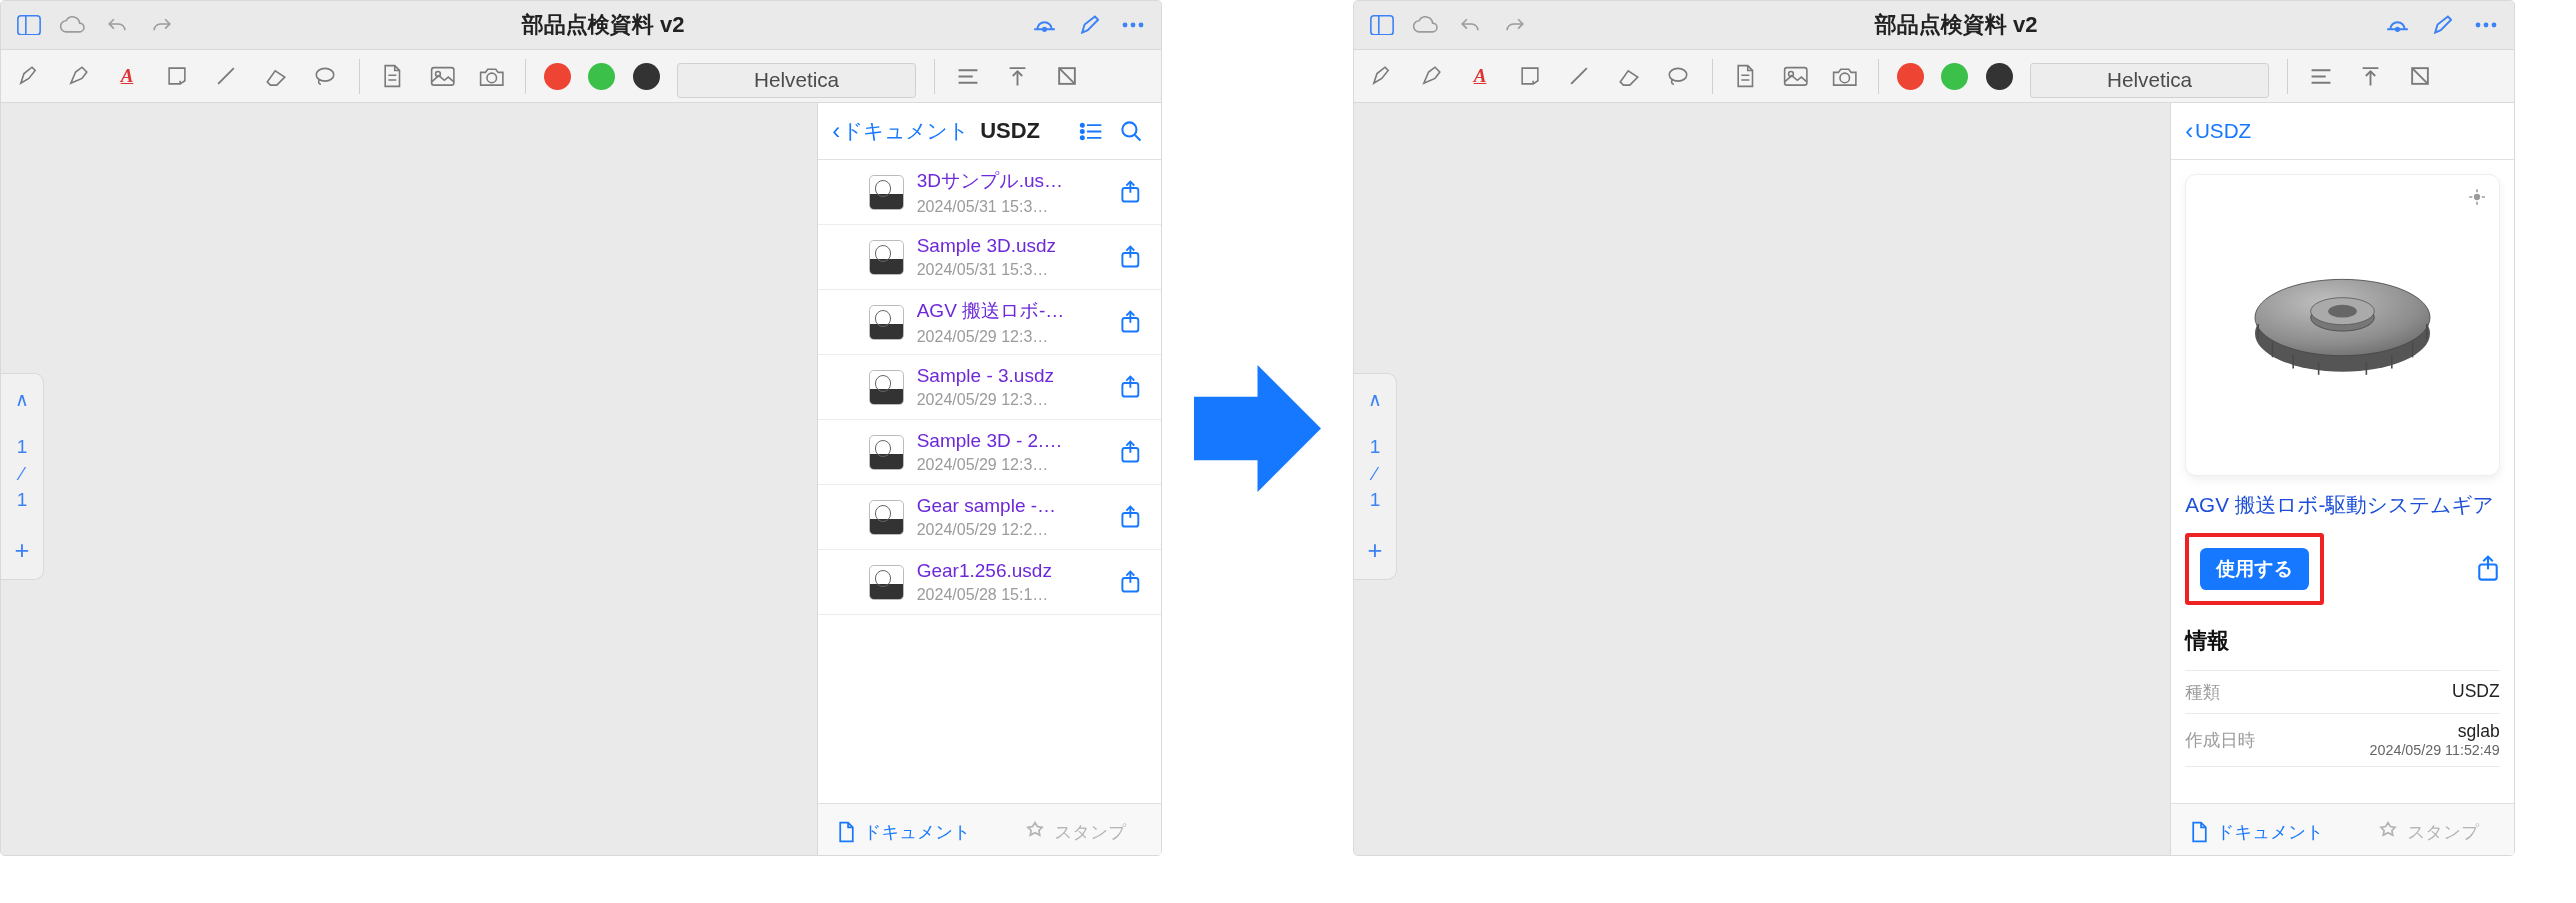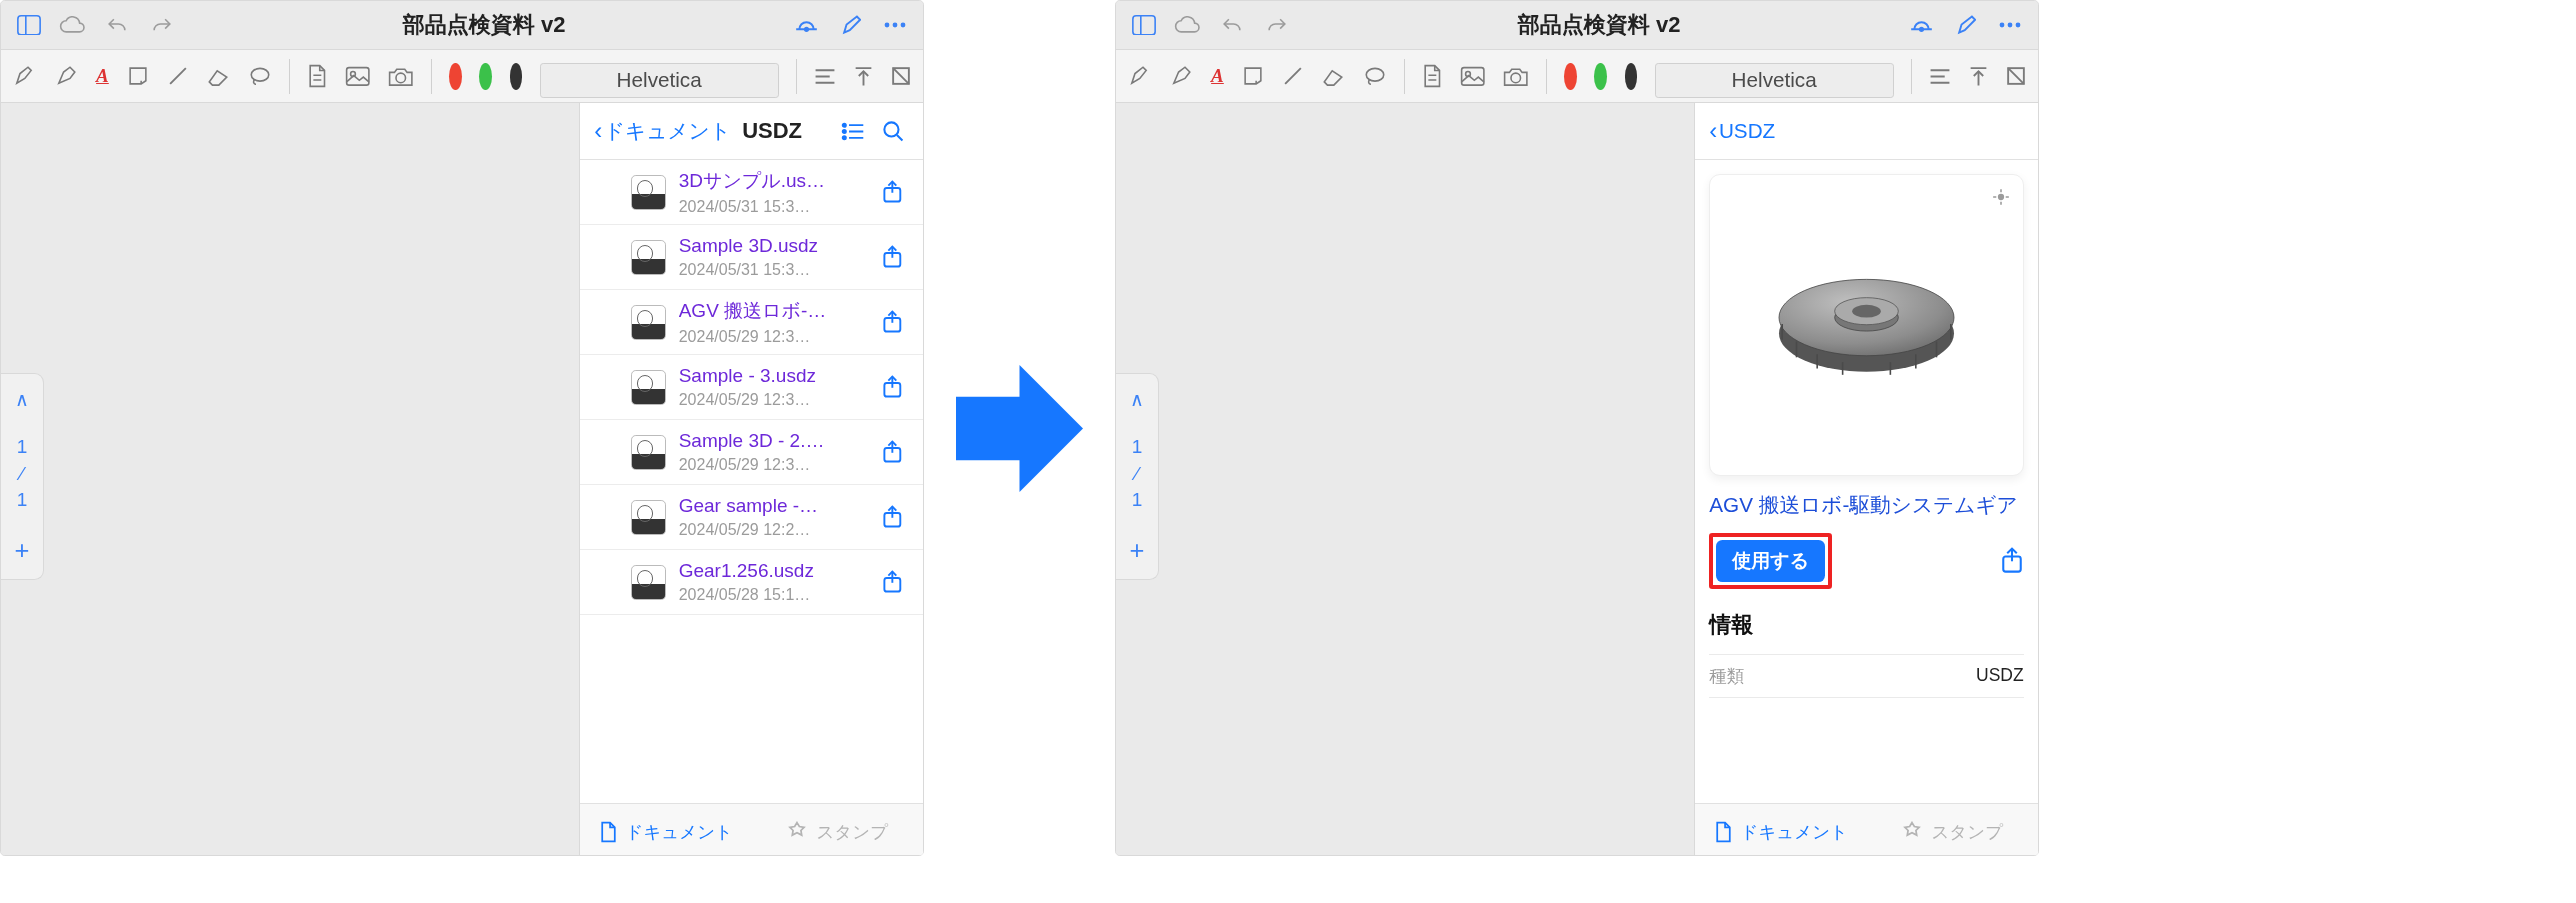--- a/index.html
+++ b/index.html
@@ -15,21 +15,21 @@
   }
   .stage {
     display: flex;
     align-items: center;
     gap: 32px;
     transform-origin: top left;
     
   }
   
   .app {
-    width: 924px;
+    width: 1162px;
     height: 856px;
     border: 1.6px solid #d9d9d9;
     border-radius: 4.8px;
     background: #eaeaea;
     position: relative;
     overflow: hidden;
     display: flex;
     flex-direction: column;
     justify-content: center;
   }
@@ -242,21 +242,21 @@
     position: absolute; top: 11px; right: 11px;
     color: #9b9b9b;
   }
   .gear-svg { width: 207px; height: 175px; }
   .dtitle { font-size: 20.7px; color: #1d4ed8; line-height: 1.35; }
   .usewrap {
     display: flex; align-items: center; justify-content: space-between;
   }
   .usebox {
     border: 4px solid #e22;
-    padding: 3px;
+    padding: 11px;
     border-radius: 3.2px;
   }
   .usebtn {
     display: inline-flex; align-items: center; justify-content: center;
     background: #1677ff; color: #fff;
     font-size: 19px; font-weight: 600;
     padding: 8px 16px;
     border-radius: 6.4px;
   }
   .share {
@@ -781,20 +781,27 @@
                   <path d="M9 8l6-6 6 6"></path>
                 </svg>
             </span>
           </div>
           <div class="info-head">情報</div>
           <div class="kvlist">
             <div class="kv">
               <span class="k">種類</span>
               <span class="v">USDZ</span>
             </div>
+            <div class="kv" style="height:53px;">
+              <span class="k">作成日時</span>
+              <span class="v">
+                <span>sglab</span>
+                <span class="sub">2024/05/29 11:52:49</span>
+              </span>
+            </div>
           </div>
         </div>
         <div class="panel-foot">
           <div class="ftab active">
             <svg width="19" height="22" viewBox="0 0 24 28" fill="none" stroke="currentColor" stroke-width="2.2">
                 <path d="M4 2h10l6 6v18H4z"></path>
                 <path d="M14 2v6h6"></path>
               </svg>
             <span>ドキュメント</span>
           </div>

